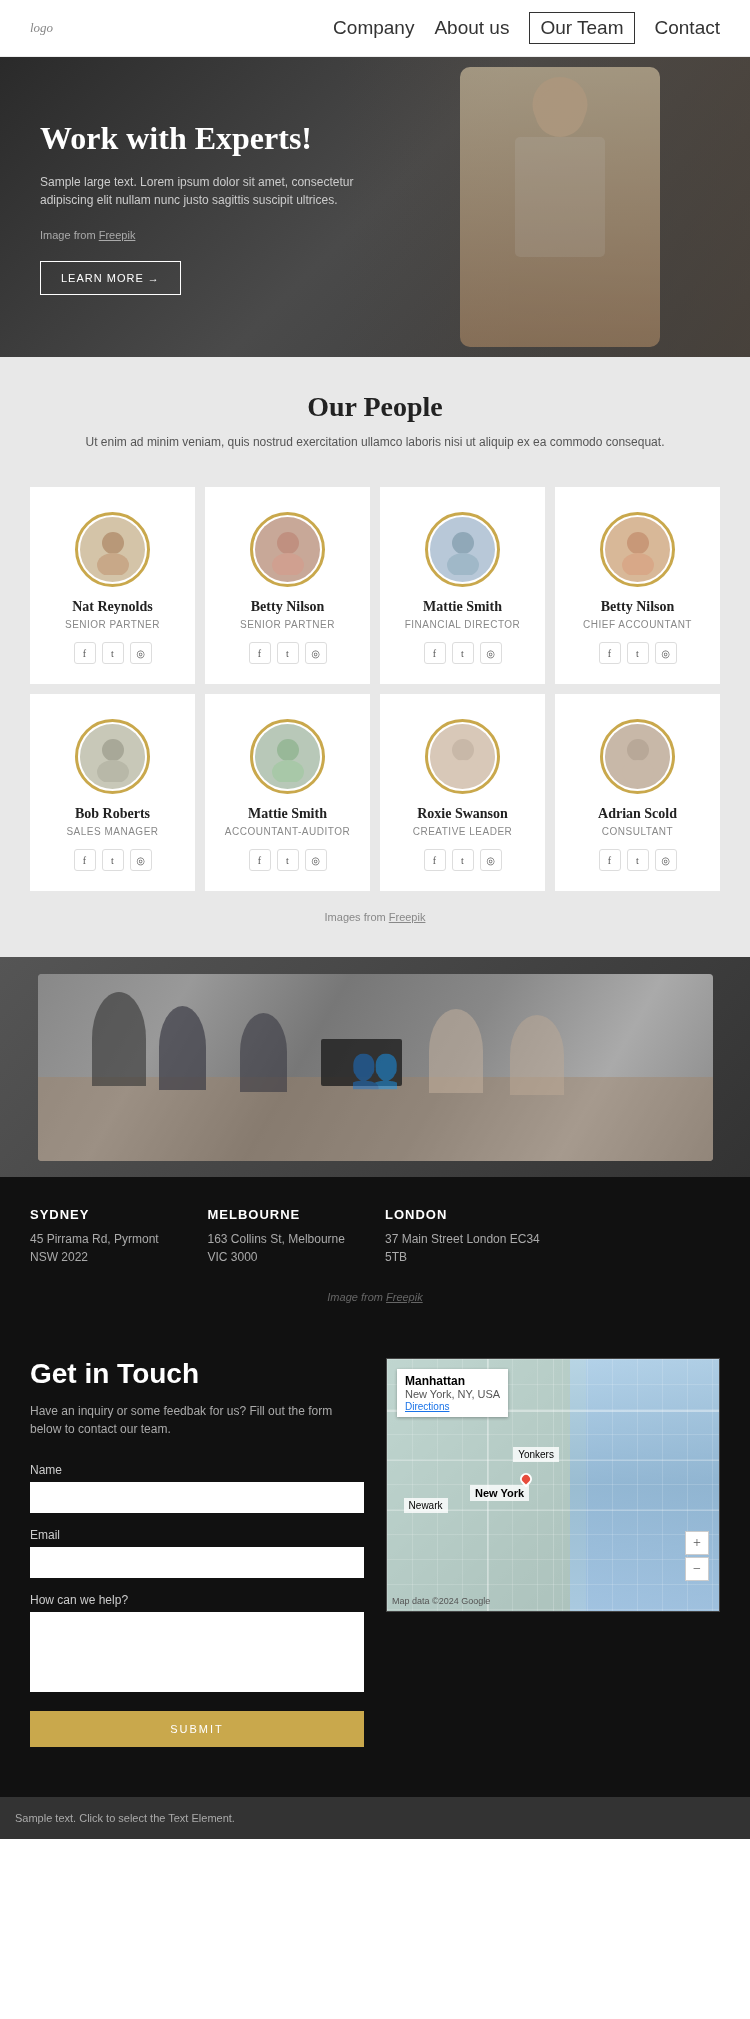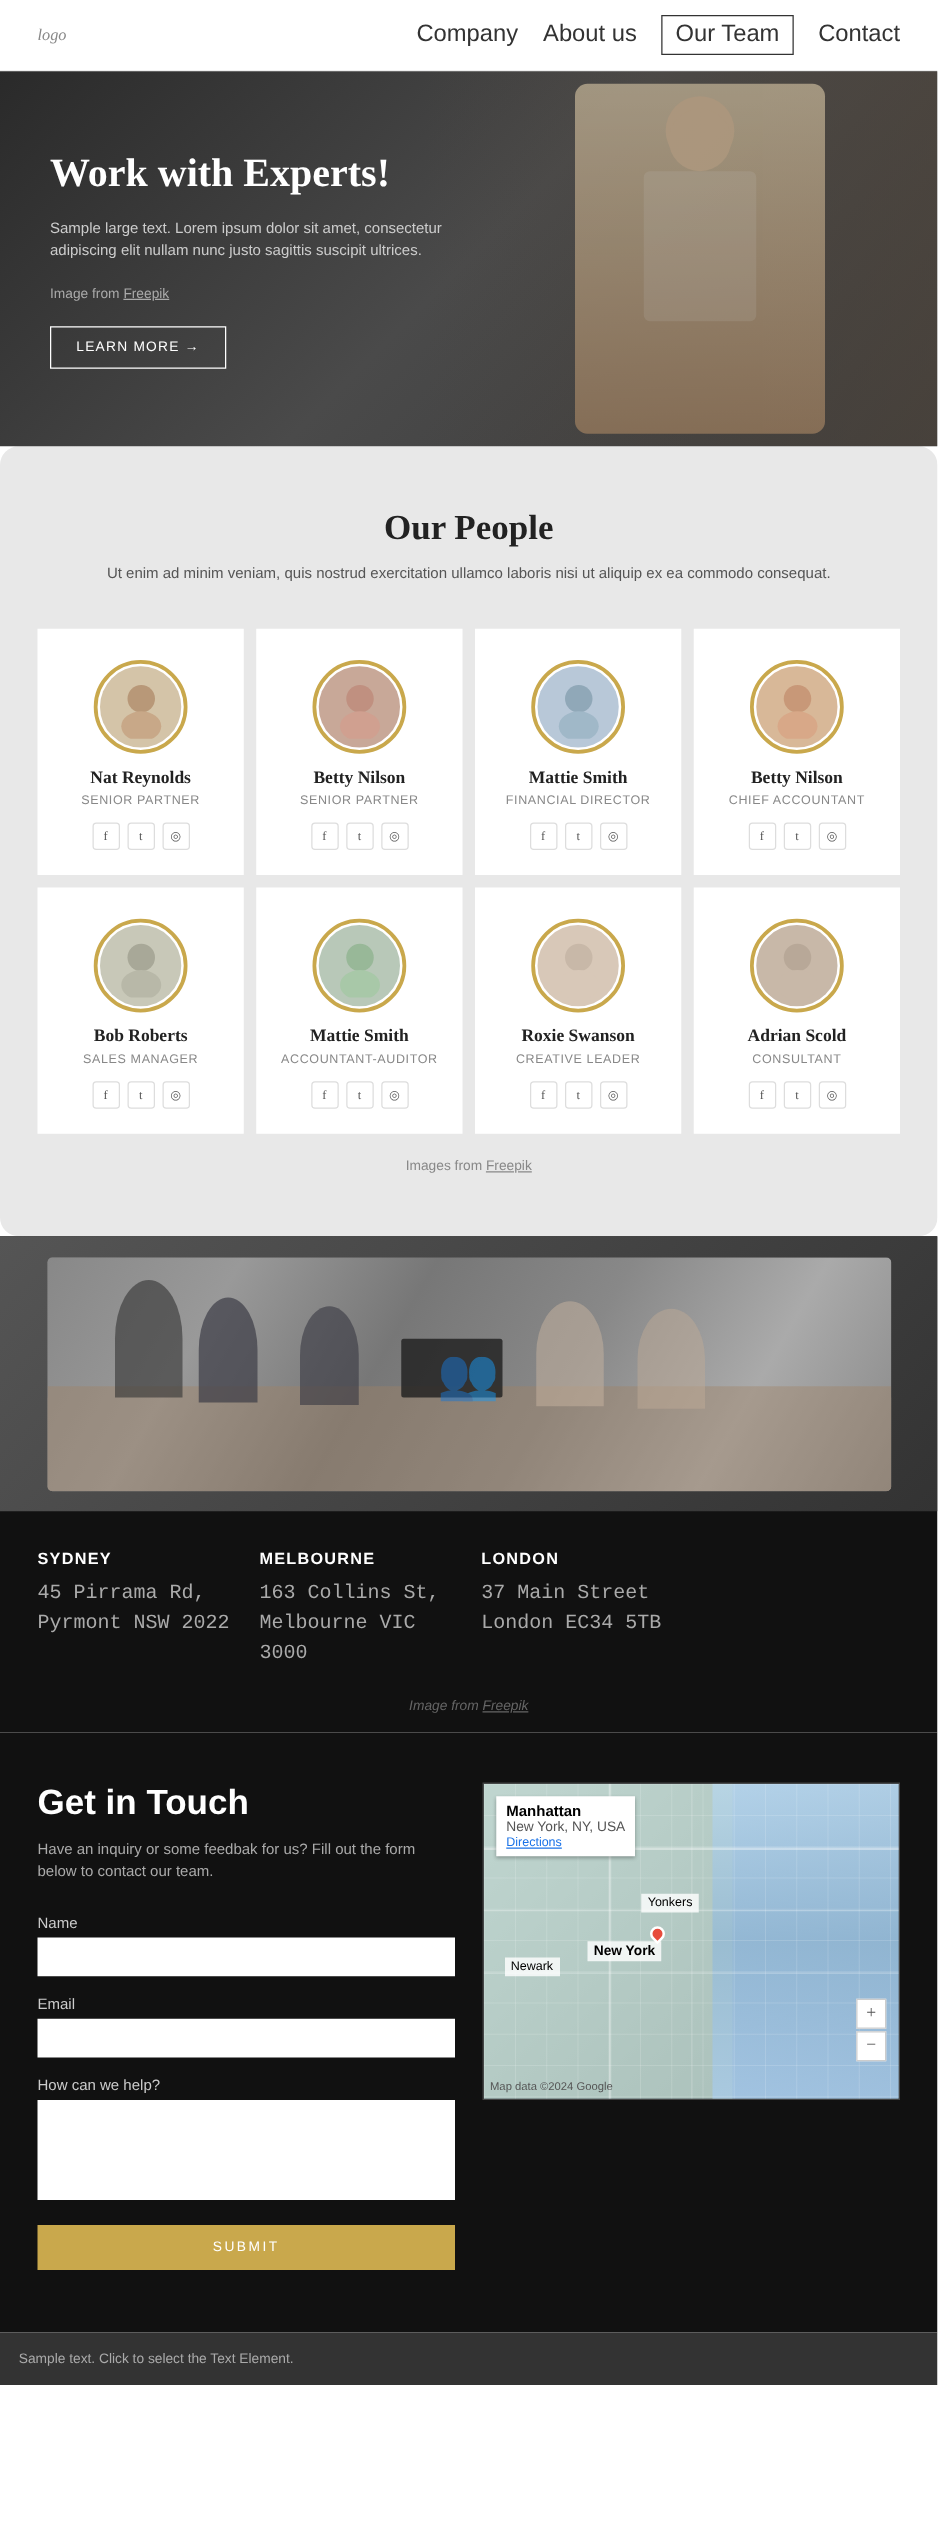--- a/index.html
+++ b/index.html
@@ -49,21 +49,21 @@
     .hero-freepik { font-size: 11px; color: #aaa; margin-bottom: 20px; font-family: Arial, sans-serif; }
     .hero-freepik a { color: #aaa; }
     .hero-btn {
       display: inline-flex; align-items: center; gap: 8px;
       border: 1px solid #fff; color: #fff; padding: 10px 20px;
       font-size: 11px; font-family: Arial, sans-serif; text-decoration: none;
       letter-spacing: 1px; cursor: pointer; background: transparent;
     }
 
     
-    .section-people { background: #e8e8e8; padding: 50px 30px; border-radius: 15px; }
+    .section-people { background: #e8e8e8; padding: 34px 30px; }
     .section-title { text-align: center; font-size: 28px; color: #222; margin-bottom: 10px; }
     .section-subtitle { text-align: center; font-size: 12px; color: #555; margin-bottom: 35px; font-family: Arial, sans-serif; line-height: 1.6; }
 
     .team-grid { display: grid; grid-template-columns: repeat(4, 1fr); gap: 10px; margin-bottom: 20px; }
     .team-card {
       background: #fff; padding: 25px 15px 20px; display: flex; flex-direction: column;
       align-items: center; text-align: center;
     }
     .team-avatar {
       width: 75px; height: 75px; border-radius: 50%; margin-bottom: 12px;
@@ -105,21 +105,21 @@
     .office-img-inner::after {
       content: '👥'; position: absolute; top: 50%; left: 50%; transform: translate(-50%,-50%);
       font-size: 40px; opacity: 0.5;
     }
     .offices-grid {
       display: grid; grid-template-columns: repeat(4, 1fr); gap: 20px;
       padding: 30px 30px 10px;
     }
     .office-item {}
     .office-city { font-size: 13px; font-weight: bold; color: #fff; letter-spacing: 1px; margin-bottom: 8px; font-family: Arial, sans-serif; text-transform: uppercase; }
-    .office-address { font-size: 16px; color: #aaa; font-family: Liberation Mono, monospace; line-height: 1.5; }
+    .office-address { font-size: 12px; color: #aaa; font-family: Liberation Sans, sans-serif; line-height: 1.5; }
     .office-credit { text-align: center; padding: 15px; font-size: 11px; color: #666; font-family: Arial, sans-serif; font-style: italic; }
     .office-credit a { color: #666; }
 
     
     .section-contact { background: #111; padding: 40px 30px 50px; }
     .contact-grid { display: grid; grid-template-columns: 1fr 1fr; gap: 22px; }
     .contact-form-area {}
     .contact-title { font-size: 28px; font-weight: bold; color: #fff; margin-bottom: 12px; font-family: Arial, sans-serif; }
     .contact-desc { font-size: 12px; color: #aaa; margin-bottom: 25px; font-family: Arial, sans-serif; line-height: 1.5; }
     .form-label { font-size: 12px; color: #ccc; font-family: Arial, sans-serif; display: block; margin-bottom: 5px; }

